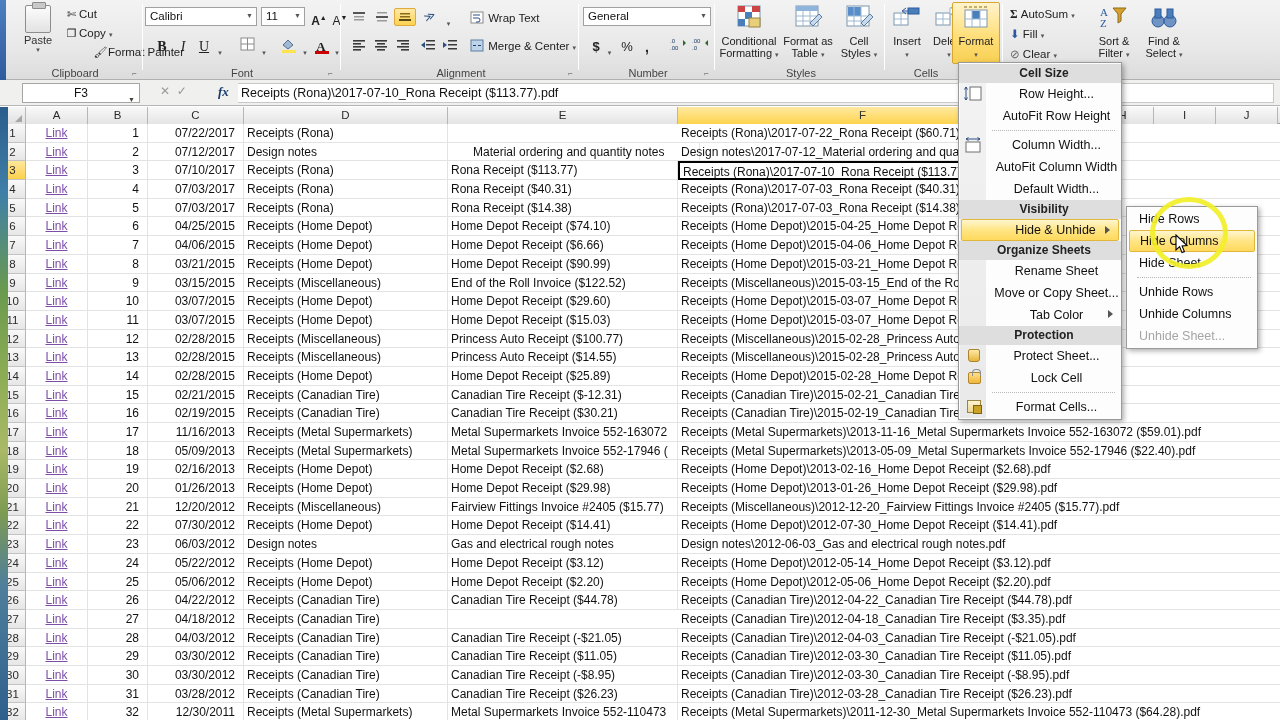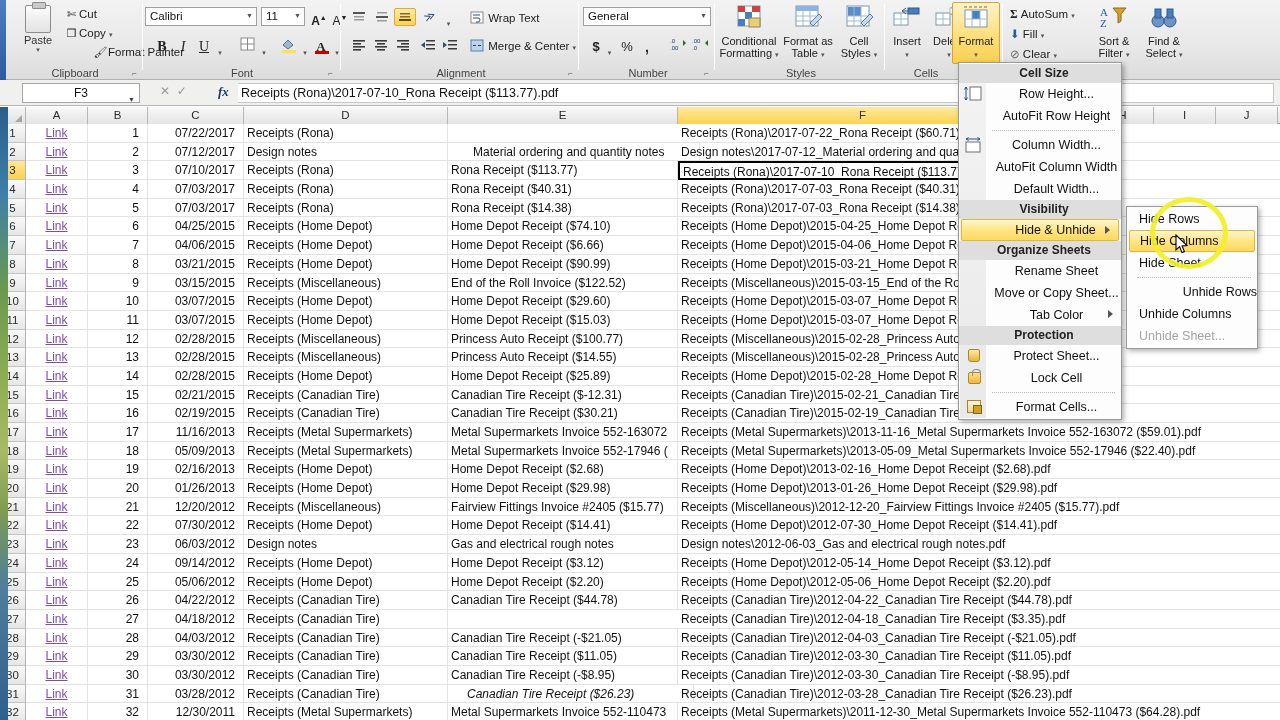--- a/index.html
+++ b/index.html
@@ -805,21 +805,21 @@
           <div class="cell link" style="left: 0px; width: 62px;"><a>Link</a></div>
           <div class="cell num" style="left: 62px; width: 60px;">23</div>
           <div class="cell num" style="left: 122px; width: 96px;">06/03/2012</div>
           <div class="cell " style="left: 218px; width: 204px;">Design notes</div>
           <div class="cell " style="left: 422px; width: 230px;">Gas and electrical rough notes</div>
           <div class="cell overflow" style="left: 652px; width: 370px;">Design notes\2012-06-03_Gas and electrical rough notes.pdf</div>
         </div>
         <div class="row">
           <div class="cell link" style="left: 0px; width: 62px;"><a>Link</a></div>
           <div class="cell num" style="left: 62px; width: 60px;">24</div>
-          <div class="cell num" style="left: 122px; width: 96px;">09/14/2012</div>
+          <div class="cell num" style="left: 122px; width: 96px;">05/22/2012</div>
           <div class="cell " style="left: 218px; width: 204px;">Receipts (Home Depot)</div>
           <div class="cell " style="left: 422px; width: 230px;">Home Depot Receipt ($3.12)</div>
           <div class="cell overflow" style="left: 652px; width: 370px; text-align: center;">Receipts (Home Depot)\2012-05-14_Home Depot Receipt ($3.12).pdf</div>
         </div>
         <div class="row">
           <div class="cell link" style="left: 0px; width: 62px;"><a>Link</a></div>
           <div class="cell num" style="left: 62px; width: 60px;">25</div>
           <div class="cell num" style="left: 122px; width: 96px;">05/06/2012</div>
           <div class="cell " style="left: 218px; width: 204px;">Receipts (Home Depot)</div>
           <div class="cell " style="left: 422px; width: 230px;">Home Depot Receipt ($2.20)</div>
@@ -862,21 +862,21 @@
           <div class="cell num" style="left: 122px; width: 96px;">03/30/2012</div>
           <div class="cell " style="left: 218px; width: 204px;">Receipts (Canadian Tire)</div>
           <div class="cell " style="left: 422px; width: 230px;">Canadian Tire Receipt (-$8.95)</div>
           <div class="cell overflow" style="left: 652px; width: 370px;">Receipts (Canadian Tire)\2012-03-30_Canadian Tire Receipt (-$8.95).pdf</div>
         </div>
         <div class="row">
           <div class="cell link" style="left: 0px; width: 62px;"><a>Link</a></div>
           <div class="cell num" style="left: 62px; width: 60px;">31</div>
           <div class="cell num" style="left: 122px; width: 96px; text-align: right;">03/28/2012</div>
           <div class="cell " style="left: 218px; width: 204px;">Receipts (Canadian Tire)</div>
-          <div class="cell " style="left: 438px; width: 230px; font-style: italic;">Canadian Tire Receipt ($26.23)</div>
+          <div class="cell " style="left: 422px; width: 230px;">Canadian Tire Receipt ($26.23)</div>
           <div class="cell overflow" style="left: 652px; width: 370px;">Receipts (Canadian Tire)\2012-03-28_Canadian Tire Receipt ($26.23).pdf</div>
         </div>
         <div class="row">
           <div class="cell link" style="left: 0px; width: 62px;"><a>Link</a></div>
           <div class="cell num" style="left: 62px; width: 60px;">32</div>
           <div class="cell num" style="left: 122px; width: 96px;">12/30/2011</div>
           <div class="cell " style="left: 218px; width: 204px;">Receipts (Metal Supermarkets)</div>
           <div class="cell " style="left: 422px; width: 230px;">Metal Supermarkets Invoice 552-110473</div>
           <div class="cell overflow" style="left: 652px; width: 370px;">Receipts (Metal Supermarkets)\2011-12-30_Metal Supermarkets Invoice 552-110473 ($64.28).pdf</div>
         </div>
@@ -963,21 +963,21 @@
   <div class="mitem" style="padding-left:12px;">
     <span>Hide Rows</span>
   </div>
   <div class="mitem hl" style="padding-left:10px;">
     <span>Hide Columns</span>
   </div>
   <div class="mitem" style="padding-left:12px;">
     <span>Hide Sheet</span>
   </div>
   <div class="msep" style="margin-left:10px;"></div>
-  <div class="mitem" style="padding-left:12px;text-align:right;">
+  <div class="mitem" style="padding-left:12px;">
     <span>Unhide Rows</span>
   </div>
   <div class="mitem" style="padding-left:12px;">
     <span>Unhide Columns</span>
   </div>
   <div class="mitem disabled" style="padding-left:12px;">
     <span>Unhide Sheet...</span>
   </div>
 </div>
 

